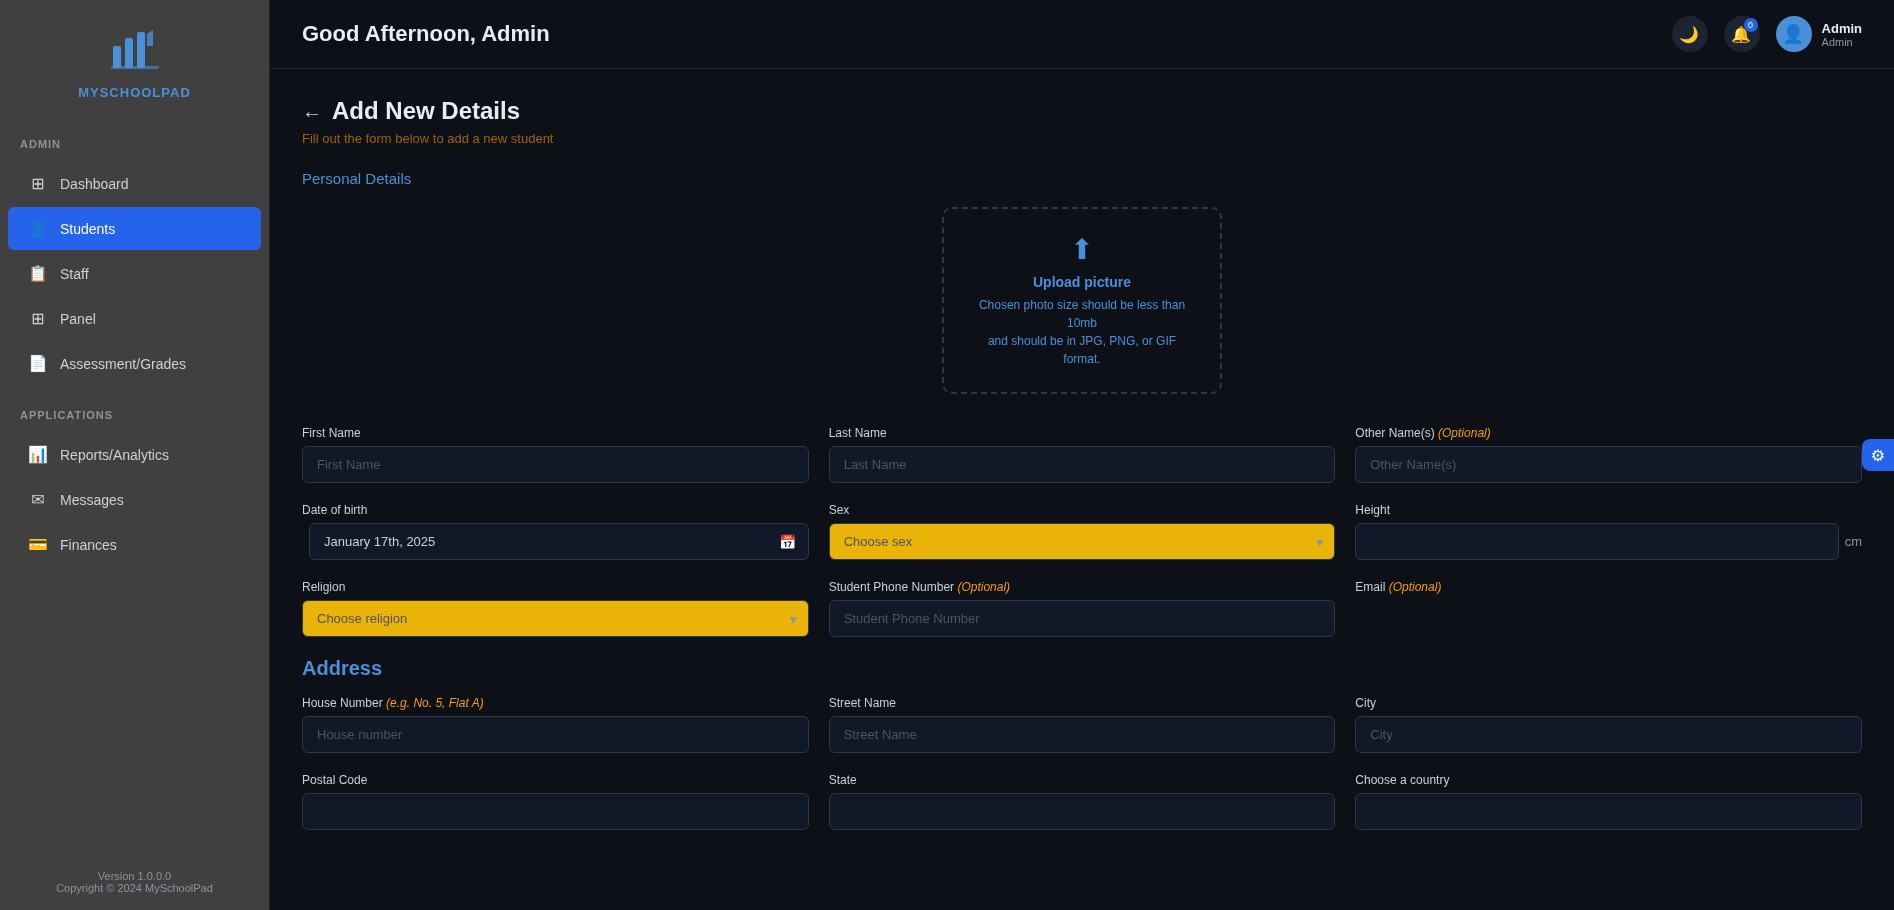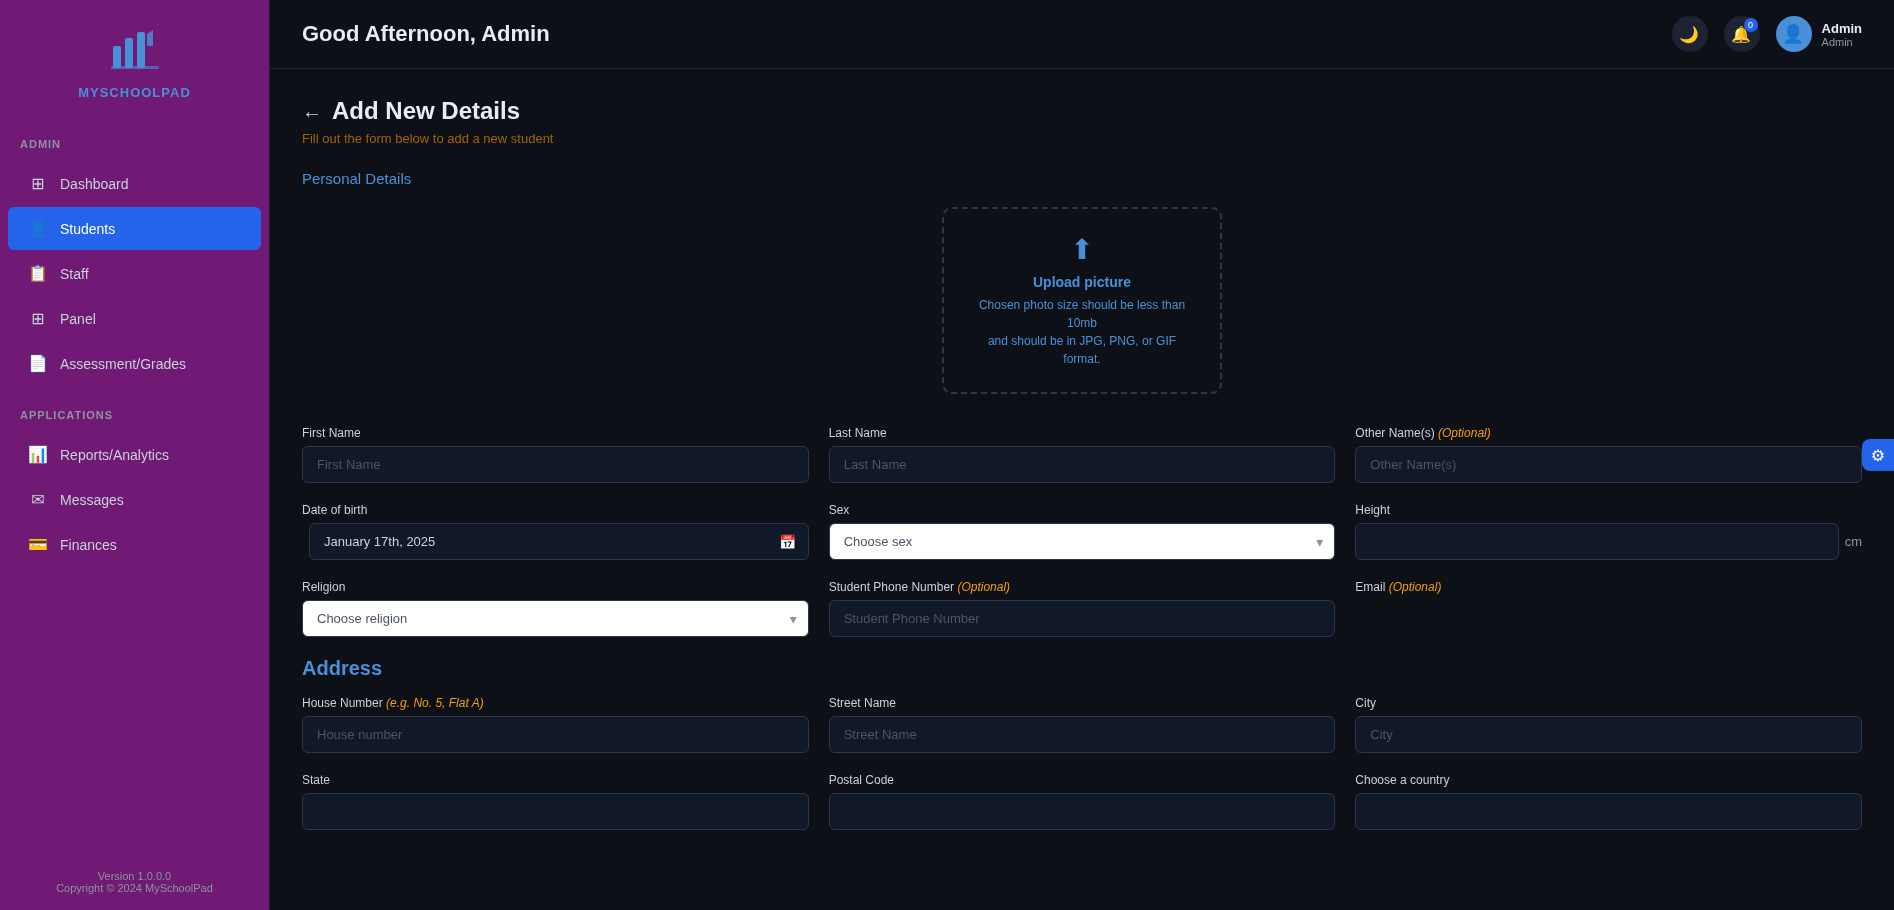--- a/index.html
+++ b/index.html
@@ -9,21 +9,21 @@
       color: #c9d1d9;
       display: flex;
       height: 100vh;
       overflow: hidden;
     }
 
     
     .sidebar {
       width: 270px;
       min-width: 270px;
-      background: #701a75;
+      background: #404040;
       border-right: 1px solid #1c2333;
       display: flex;
       flex-direction: column;
       height: 100vh;
     }
     .sidebar-logo {
       display: flex;
       flex-direction: column;
       align-items: center;
       padding: 28px 20px 20px;
@@ -285,21 +285,21 @@
       top: 50%;
       transform: translateY(-50%);
       color: #8b949e;
       font-size: 14px;
     }
     .form-select-wrap {
       position: relative;
     }
     .form-select-wrap select {
       appearance: none;
-      background: #ffffff;
+      background: #eab308;
       border: 1px solid #2d3748;
       border-radius: 6px;
       padding: 10px 38px 10px 14px;
       color: #4b5563;
       font-size: 13px;
       outline: none;
       width: 100%;
       cursor: pointer;
     }
     .select-arrow {
@@ -567,25 +567,25 @@
         <input class="form-input" type="text" placeholder="Street Name" style="">
       </div>
       <div class="form-group">
         <label class="form-label">City</label>
         <input class="form-input" type="text" placeholder="City" style="">
       </div>
     </div>
 
     <div class="form-row">
       <div class="form-group">
+        <label class="form-label">Postal Code</label>
+        <input class="form-input" type="text" style="">
+      </div>
+      <div class="form-group">
         <label class="form-label">State</label>
-        <input class="form-input" type="text" style="">
-      </div>
-      <div class="form-group">
-        <label class="form-label">Postal Code</label>
         <input class="form-input" type="text" style="">
       </div>
       <div class="form-group">
         <label class="form-label">Choose a country</label>
         <input class="form-input" type="text" style="">
       </div>
     </div>
 
   </div>
 </div>

